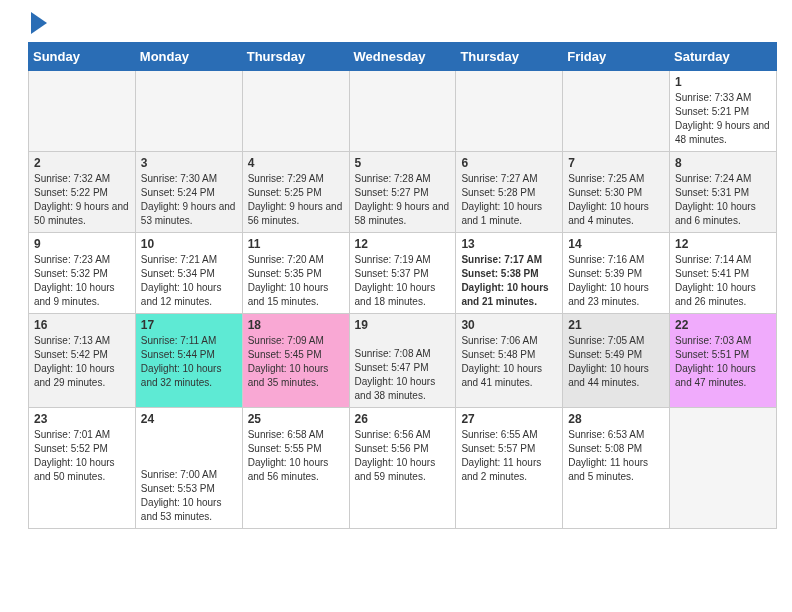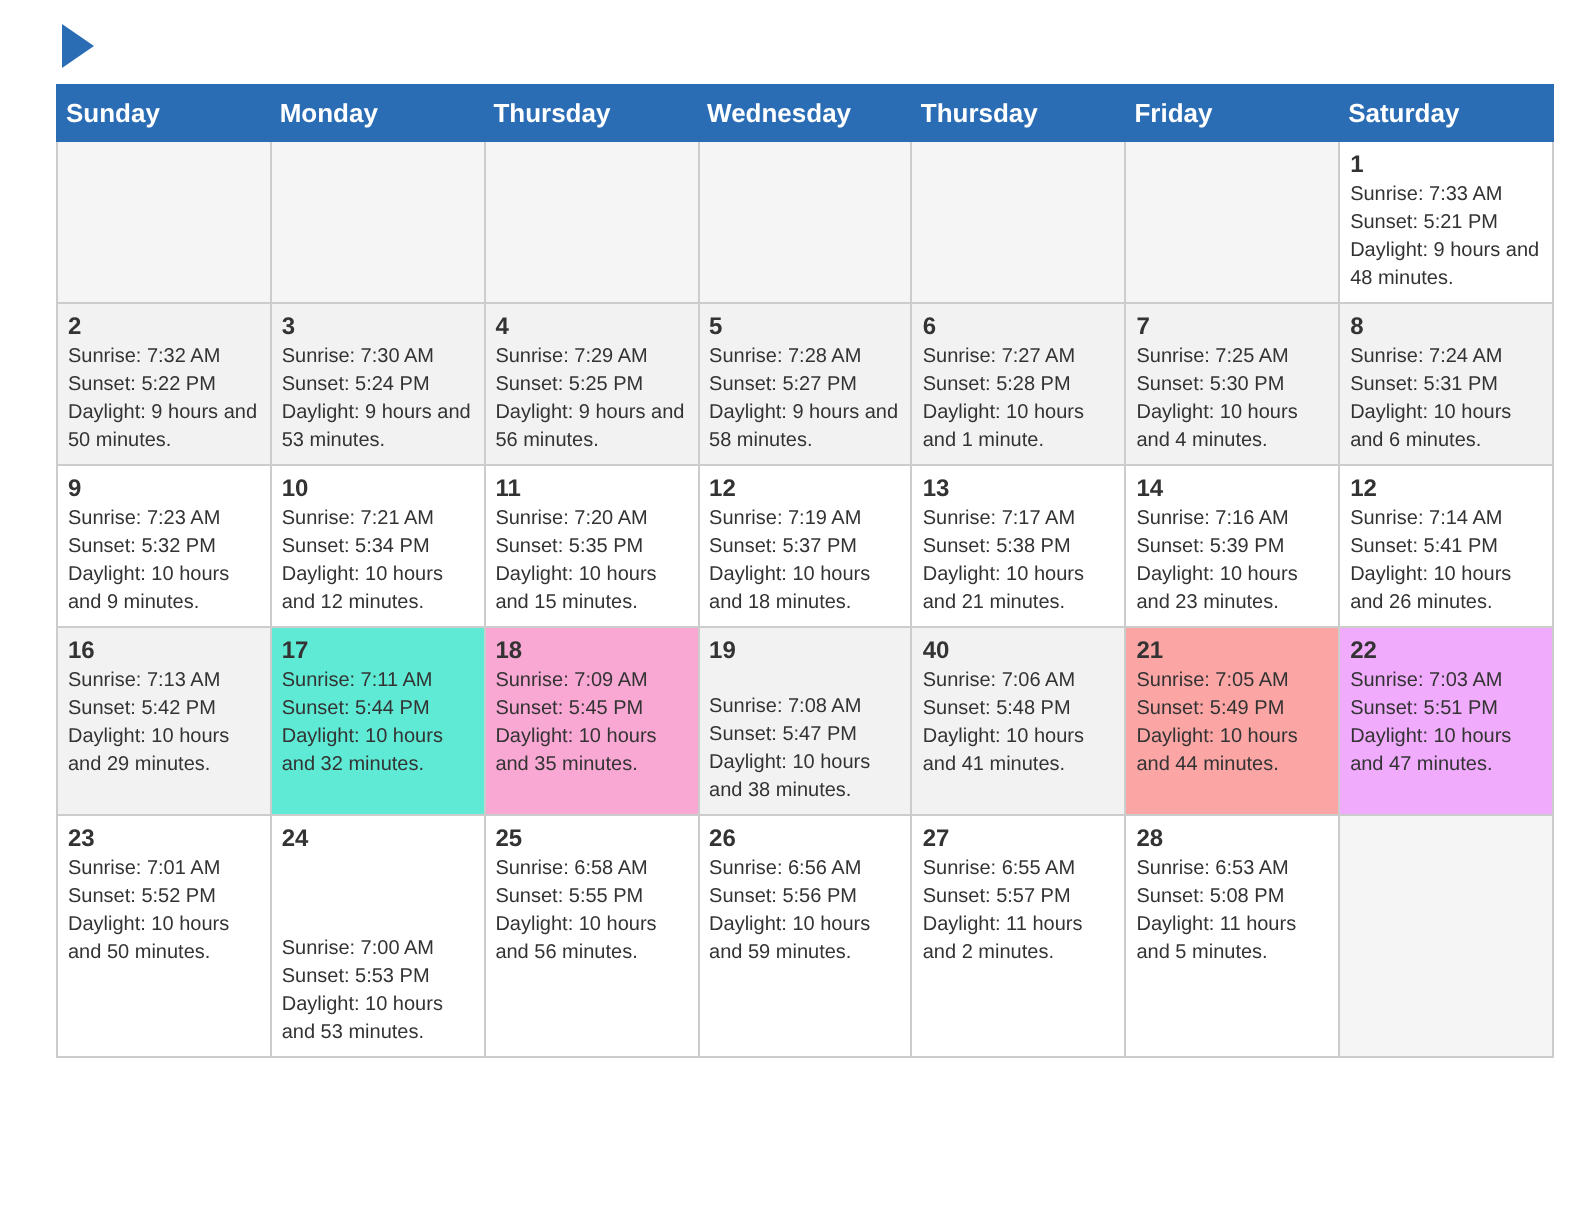--- a/index.html
+++ b/index.html
@@ -191,21 +191,21 @@
 Daylight: 10 hours and 15 minutes.</div>
           </td>
           <td>
             <span class="day-num">12</span>
             <div class="day-info" style="white-space: pre-line;">Sunrise: 7:19 AM
 Sunset: 5:37 PM
 Daylight: 10 hours and 18 minutes.</div>
           </td>
           <td>
             <span class="day-num">13</span>
-            <div class="day-info" style="white-space: pre-line;">Sunrise: 7:17 AM
+            <div class="day-info" style="white-space: pre-line; font-weight: bold;">Sunrise: 7:17 AM
 Sunset: 5:38 PM
 Daylight: 10 hours and 21 minutes.</div>
           </td>
           <td>
             <span class="day-num">14</span>
             <div class="day-info" style="white-space: pre-line;">Sunrise: 7:16 AM
 Sunset: 5:39 PM
 Daylight: 10 hours and 23 minutes.</div>
           </td>
           <td>
@@ -234,26 +234,26 @@
 Sunset: 5:45 PM
 Daylight: 10 hours and 35 minutes.</div>
           </td>
           <td style="background: rgb(242, 242, 242);">
             <span class="day-num">19</span>
             <div class="day-info" style="white-space: pre-line; margin-top: 15px;">Sunrise: 7:08 AM
 Sunset: 5:47 PM
 Daylight: 10 hours and 38 minutes.</div>
           </td>
           <td style="background: rgb(242, 242, 242);">
-            <span class="day-num">40</span>
+            <span class="day-num">30</span>
             <div class="day-info" style="white-space: pre-line;">Sunrise: 7:06 AM
 Sunset: 5:48 PM
 Daylight: 10 hours and 41 minutes.</div>
           </td>
-          <td style="background: #fca5a5;">
+          <td style="background: #e5e5e5;">
             <span class="day-num">21</span>
             <div class="day-info" style="white-space: pre-line;">Sunrise: 7:05 AM
 Sunset: 5:49 PM
 Daylight: 10 hours and 44 minutes.</div>
           </td>
           <td style="background: #f0abfc;">
             <span class="day-num">22</span>
             <div class="day-info" style="white-space: pre-line;">Sunrise: 7:03 AM
 Sunset: 5:51 PM
 Daylight: 10 hours and 47 minutes.</div>

